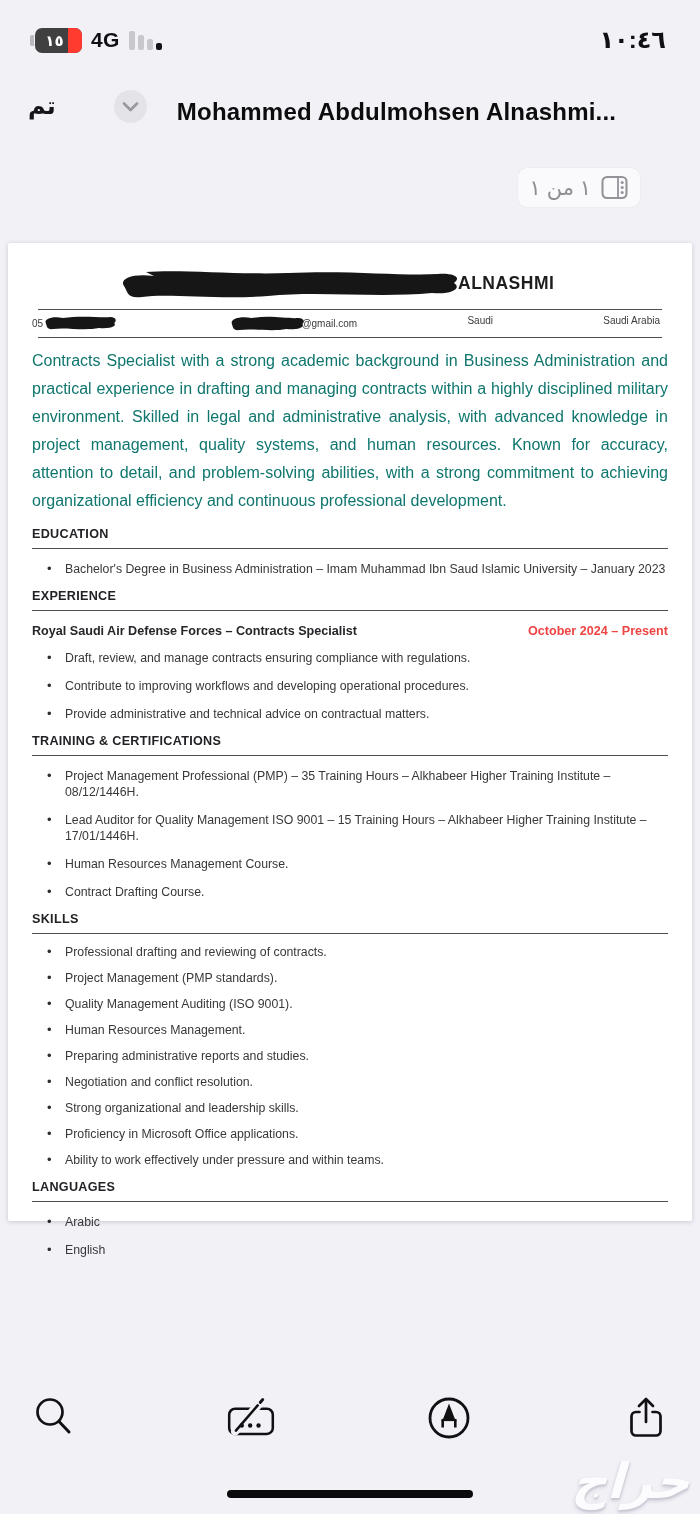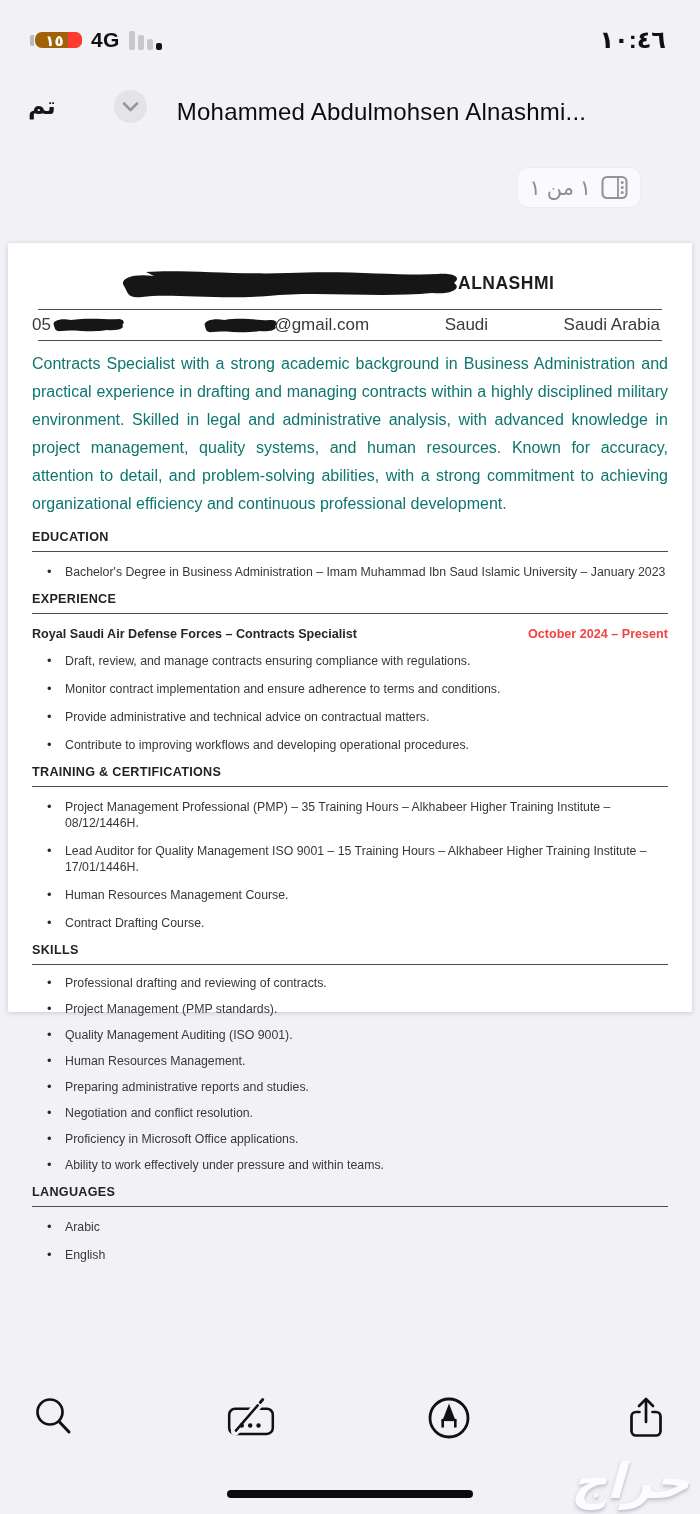--- a/index.html
+++ b/index.html
@@ -9,49 +9,49 @@
     background:#f2f1f6;
     -webkit-font-smoothing:antialiased;
   }
   .screen{position:relative;width:700px;height:1514px;overflow:hidden;background:#f2f1f6;}
 
   
   .statusbar{display:flex;justify-content:space-between;align-items:center;padding:20px 34px 0 30px;height:40px;}
   .status-left{display:flex;align-items:center;gap:9px;}
   .battery{display:flex;align-items:center;}
   .battery-cap{width:4px;height:11px;background:#b9b9be;border-radius:2px 0 0 2px;margin-right:1px;}
-  .battery-body{position:relative;width:47px;height:16px;border-radius:7px;overflow:hidden;background:#a16207;}
+  .battery-body{position:relative;width:47px;height:25px;border-radius:7px;overflow:hidden;background:#404040;}
   .battery-red{position:absolute;right:0;top:0;bottom:0;width:14px;}
   .battery-num{position:absolute;left:0;right:8px;top:1px;bottom:0;display:flex;align-items:center;justify-content:center;color:#fff;font-size:15px;font-weight:bold;}
   .net{font-size:21px;font-weight:600;color:#101014;letter-spacing:.3px;}
   .signal{display:flex;align-items:flex-end;gap:3px;height:20px;}
   .signal i{display:block;width:6px;border-radius:2px;background:#c7c7cc;}
   .signal .s1{height:19px;}.signal .s2{height:15px;}.signal .s3{height:11px;}
   .signal .s4{height:7px;background:#141418;}
   .status-time{font-size:24px;font-weight:600;color:#101014;}
 
   
   .navbar{display:flex;align-items:center;padding:26px 28px 0 28px;gap:8px;}
   .done{font-size:24px;font-weight:600;color:#16161a;margin-right:50px;cursor:default;}
   .chev{width:33px;height:33px;border-radius:50%;background:#e3e3e8;border:none;display:flex;align-items:center;justify-content:center;padding:0;margin-right:22px;}
-  .title{font-size:24px;font-weight:400;color:#0c0c0e;white-space:nowrap;overflow:hidden;letter-spacing:.2px;margin-top:12px;}
+  .title{font-size:24px;font-weight:700;color:#0c0c0e;white-space:nowrap;overflow:hidden;letter-spacing:.2px;margin-top:12px;}
 
   
   .pageind-row{display:flex;justify-content:flex-end;padding:42px 60px 0 0;}
   .pageind{display:flex;align-items:center;gap:10px;background:#fafafc;border-radius:9px;padding:7px 12px;box-shadow:0 0 0 .5px #e7e7ec;}
   .pageind-text{font-size:21px;color:#8e8e93;}
 
   
-  .page{position:relative;margin:36px 8px 3px 8px;height:769px;background:#ffffff;border-radius:2px;
+  .page{position:relative;margin:36px 8px 3px 8px;height:978px;background:#ffffff;border-radius:2px;
         box-shadow:0 1px 5px rgba(60,60,80,.22);padding:24px 22px 0 22px;box-sizing:border-box;color:#3b3b3d;}
   .name-row{position:relative;height:32px;margin:2px 0 8px 0;}
   .name-visible{position:absolute;left:428px;top:4px;font-size:17.5px;font-weight:700;color:#1d1d1f;letter-spacing:.5px;}
   .name-scribble{position:absolute;left:86px;top:0;width:348px;height:31px;}
   .rule{border:none;border-top:1.6px solid #4d4d4f;margin:0 8px;}
-  .contact-row{display:flex;justify-content:space-between;align-items:flex-start;padding:5px 10px 5px 2px;font-size:17px;color:#3a3a3c;}
+  .contact-row{display:flex;justify-content:space-between;align-items:flex-start;padding:5px 10px 5px 2px;font-size:10px;color:#3a3a3c;}
   .contact-cell{display:flex;align-items:center;gap:1px;}
   .scr-ph{width:76px;height:16px;margin-left:-2px;}
   .scr-em{width:78px;height:17px;margin-right:-6px;}
   .summary{font-size:16px;line-height:28px;text-align:justify;margin:9px 2px 6px 2px;color:#0f766e;}
   .sec-head{margin:12px 2px 0 2px;padding-bottom:7px;border-bottom:1.7px solid #4d4d4f;
             font-size:12.6px;font-weight:700;color:#222226;letter-spacing:.3px;}
   .blist{list-style:none;margin:6px 0 2px 0;padding:0 2px;}
   .blist li{position:relative;padding-left:33px;font-size:12.3px;line-height:16px;margin:12px 0;color:#38383a;}
   .blist li::before{content:"•";position:absolute;left:15px;top:0;color:#2c2c2e;font-size:13px;}
   .blist.tight li{margin:10px 0;}
@@ -153,41 +153,41 @@
       <li>Bachelor's Degree in Business Administration – Imam Muhammad Ibn Saud Islamic University – January 2023</li>
     </ul>
 
     <div class="sec-head">EXPERIENCE</div>
     <div class="role-row">
       <span class="role">Royal Saudi Air Defense Forces – Contracts Specialist</span>
       <span class="dates">October 2024 – Present</span>
     </div>
     <ul class="blist">
       <li>Draft, review, and manage contracts ensuring compliance with regulations.</li>
-      <li>Monitor contract implementation and ensure adherence to terms and conditions.</li>
+      <li>Contribute to improving workflows and developing operational procedures.</li>
       <li>Provide administrative and technical advice on contractual matters.</li>
-      <li>Contribute to improving workflows and developing operational procedures.</li>
     </ul>
 
     <div class="sec-head">TRAINING &amp; CERTIFICATIONS</div>
     <ul class="blist">
       <li>Project Management Professional (PMP) – 35 Training Hours – Alkhabeer Higher Training Institute – 08/12/1446H.</li>
       <li>Lead Auditor for Quality Management ISO 9001 – 15 Training Hours – Alkhabeer Higher Training Institute – 17/01/1446H.</li>
       <li>Human Resources Management Course.</li>
       <li>Contract Drafting Course.</li>
     </ul>
 
     <div class="sec-head">SKILLS</div>
     <ul class="blist tight">
       <li>Professional drafting and reviewing of contracts.</li>
       <li>Project Management (PMP standards).</li>
       <li>Quality Management Auditing (ISO 9001).</li>
       <li>Human Resources Management.</li>
       <li>Preparing administrative reports and studies.</li>
       <li>Negotiation and conflict resolution.</li>
+      <li>Strong organizational and leadership skills.</li>
       <li>Proficiency in Microsoft Office applications.</li>
       <li>Ability to work effectively under pressure and within teams.</li>
     </ul>
 
     <div class="sec-head">LANGUAGES</div>
     <ul class="blist">
       <li>Arabic</li>
       <li>English</li>
     </ul>
 

